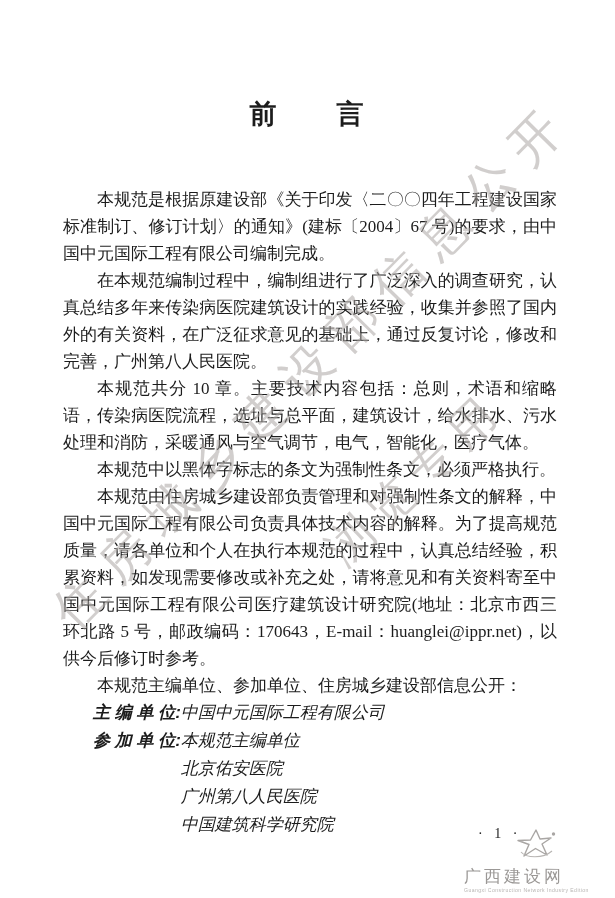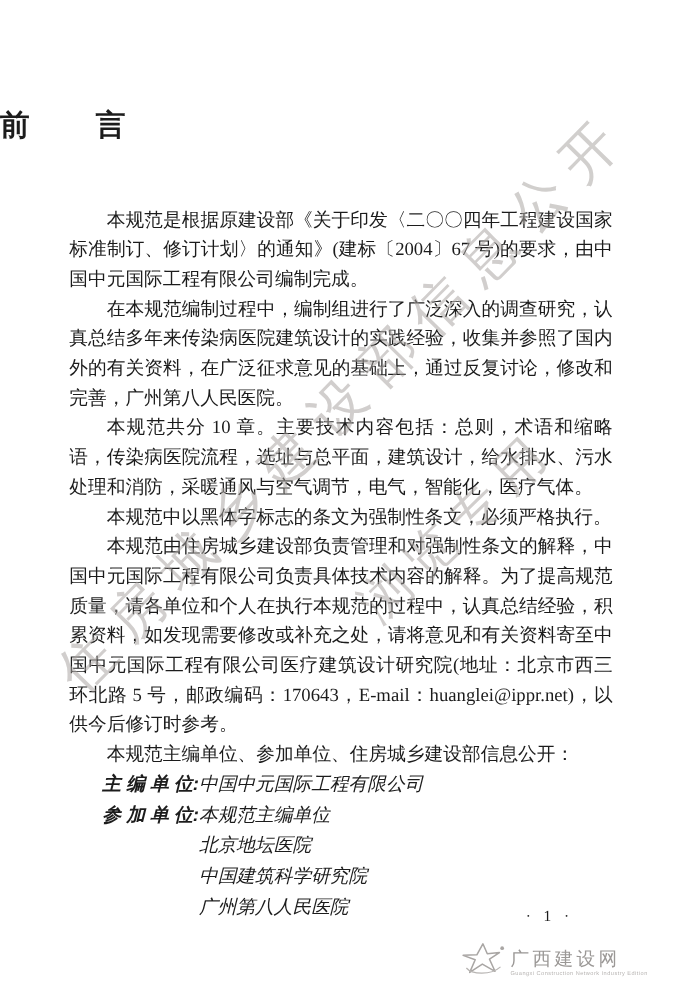--- a/index.html
+++ b/index.html
@@ -34,21 +34,21 @@
     font-size:46px;
     letter-spacing:10px;
     left:303px;top:448px;
     transform:rotate(-44deg);
     transform-origin:center;
   }
 
   .title{
     position:absolute;
     top:96px;left:0;right:0;
-    text-align:left;
+    text-align:center;
     font-family:Liberation Sans, sans-serif;
     font-weight:700;
     font-size:27px;
     letter-spacing:2px;
     margin:0;
     z-index:2;
   }
 
   .content{
     position:absolute;
@@ -84,20 +84,21 @@
     letter-spacing:4px;
     z-index:2;
   }
 
   .footer-logo{
     position:absolute;
     right:4px;bottom:4px;
     display:flex;
     align-items:center;
     z-index:2;
+    flex-direction:column;
   }
   .logo-mark{flex:0 0 auto;margin-right:3px;}
   .logo-textcol{display:flex;flex-direction:column;}
   .logo-name{
     font-size:17px;
     letter-spacing:3px;
     color:#9b9896;
     font-family:"Liberation Serif","DejaVu Serif",serif;
   }
   .logo-tagline{
@@ -132,23 +133,23 @@
       <span class="editor-label">主 编 单 位:</span>
       <div class="editor-values">
         <div>中国中元国际工程有限公司</div>
       </div>
     </div>
 
     <div class="editor-row">
       <span class="editor-label">参 加 单 位:</span>
       <div class="editor-values">
         <div>本规范主编单位</div>
-        <div>北京地坛医院</div>
+        <div>北京佑安医院</div>
+        <div>广州第八人民医院</div>
         <div>中国建筑科学研究院</div>
-        <div>广州第八人民医院</div>
       </div>
     </div>
   </div>
 
   <div class="pageno">· 1 ·</div>
 
   <div class="footer-logo">
     <span class="logo-mark">
       <svg width="44" height="34" viewBox="0 0 44 34">
         <path d="M22 3 L26 12 L37 11 L28 17 L33 28 L21.5 21.5 L10 29 L15 17.5 L4 13.5 L16.5 13 Z" fill="#ffffff" stroke="#a9a6a4" stroke-width="1.4" stroke-linejoin="round"></path>

